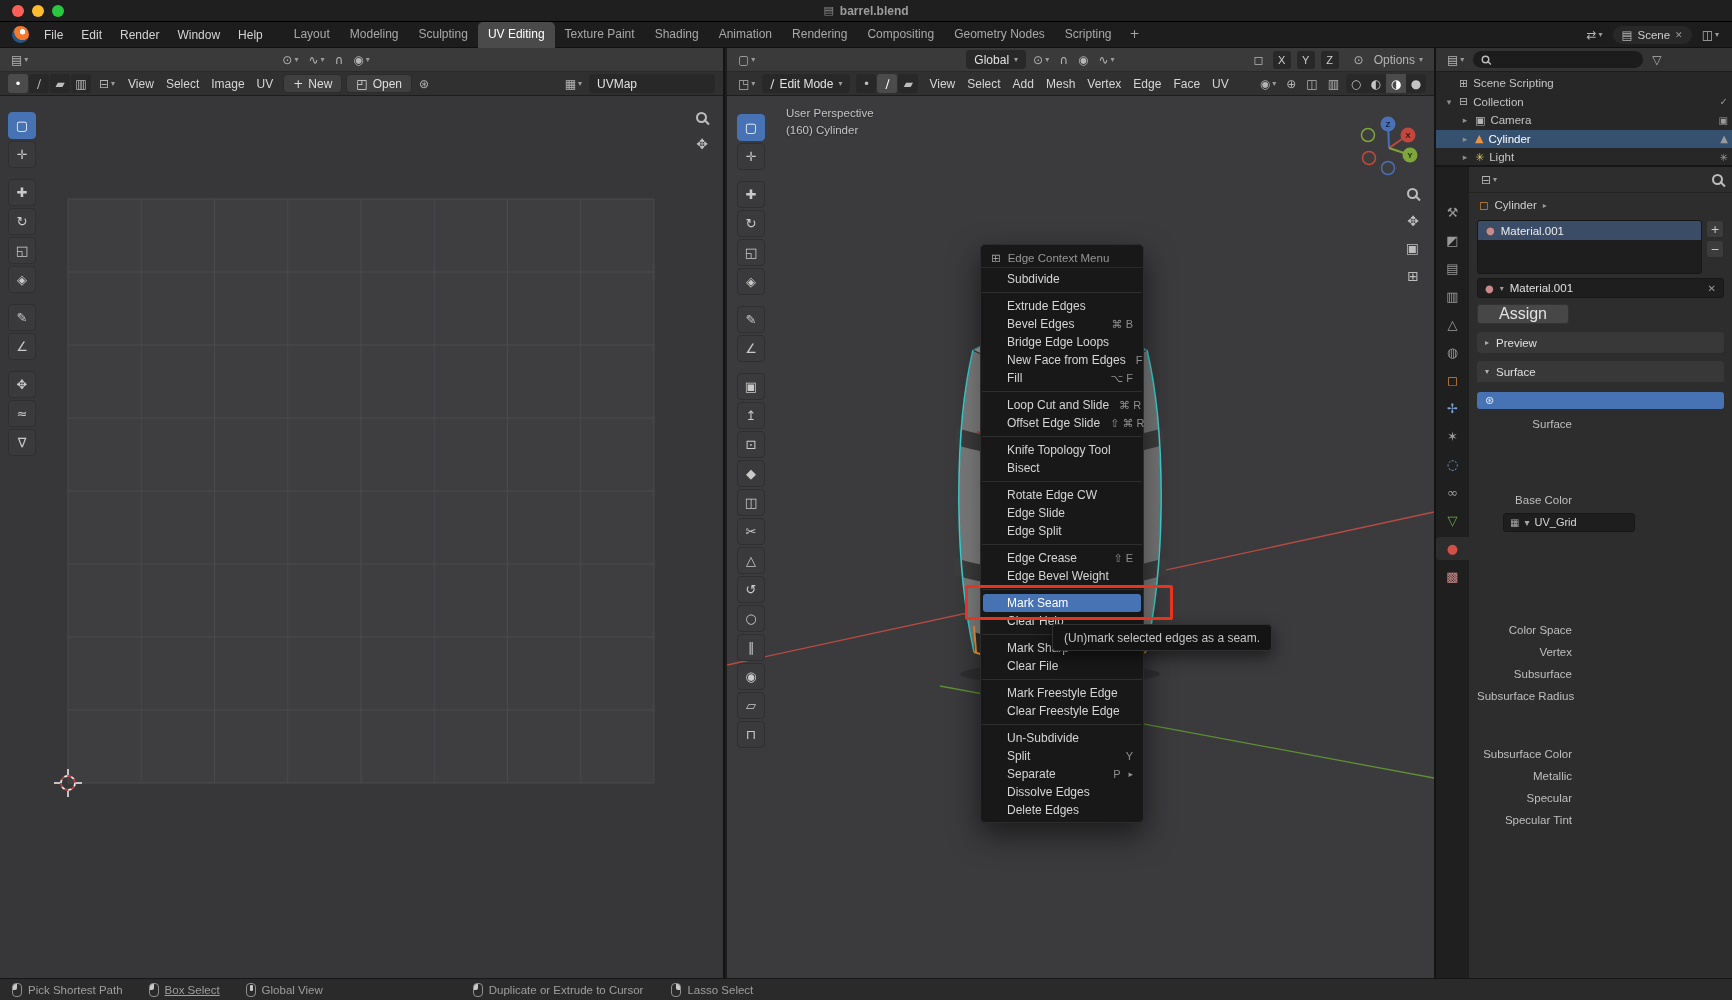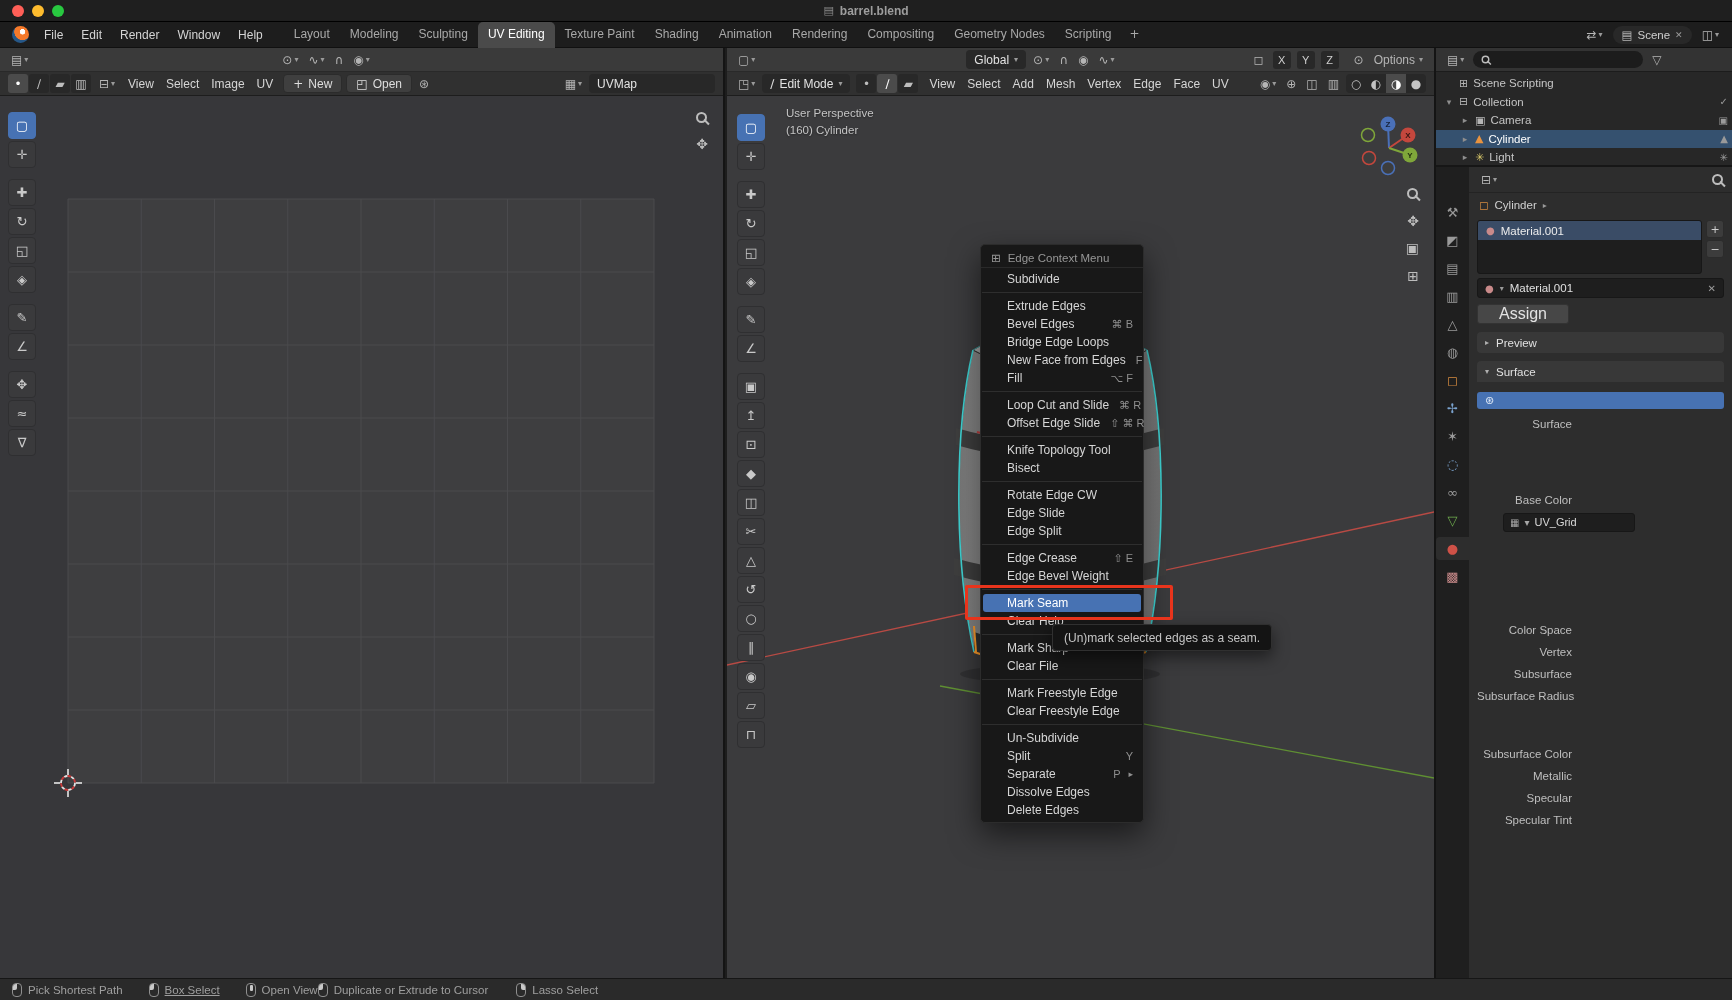--- a/index.html
+++ b/index.html
@@ -853,23 +853,23 @@
       <div class="sb-item" style="margin-left: 0px;">
         <span class="mouse lmb"></span>
         <span class="sb-label">Pick Shortest Path</span>
       </div>
       <div class="sb-item" style="margin-left: 26px; text-decoration: underline;">
         <span class="mouse lmb"></span>
         <span class="sb-label">Box Select</span>
       </div>
       <div class="sb-item" style="margin-left: 26px;">
         <span class="mouse mmb"></span>
-        <span class="sb-label">Open View</span>
+        <span class="sb-label">Global View</span>
       </div>
-      <div class="sb-item" style="">
+      <div class="sb-item" style="margin-left: 150px;">
         <span class="mouse lmb"></span>
         <span class="sb-label">Duplicate or Extrude to Cursor</span>
       </div>
       <div class="sb-item" style="margin-left: 28px;">
         <span class="mouse rmb"></span>
         <span class="sb-label">Lasso Select</span>
       </div>
     </div>
 
 </div>

